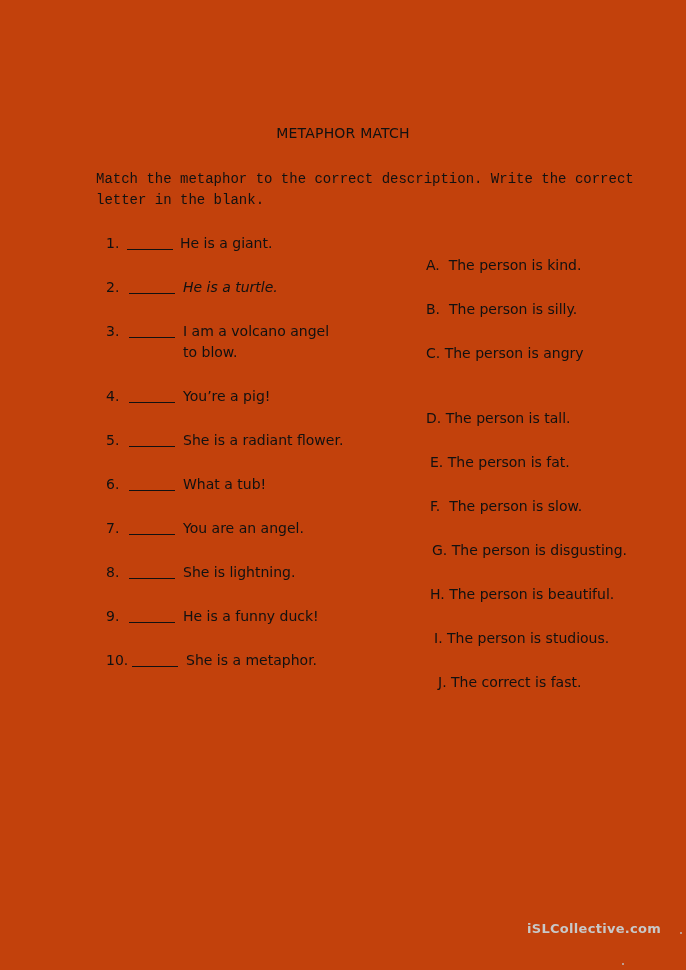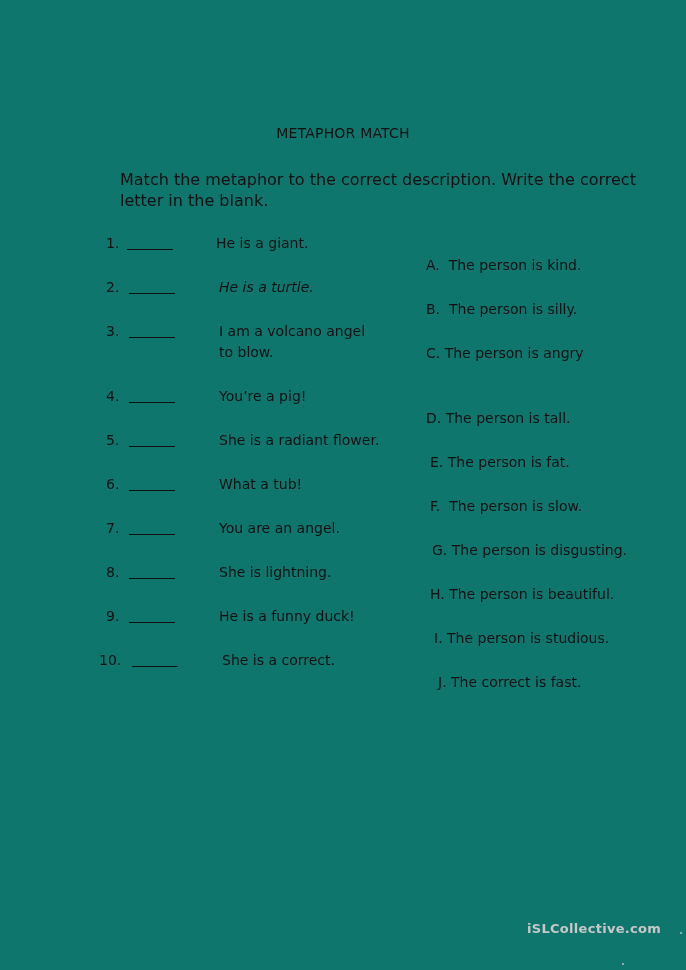--- a/index.html
+++ b/index.html
@@ -12,37 +12,38 @@
       height: 970px;
       position: relative;
       overflow: hidden;
       font-family: "DejaVu Sans", sans-serif;
       color: #111111;
     }
     .page {
       position: absolute;
       left: 0; top: 0;
       width: 686px; height: 970px;
-      background: #0f766e;
+      background: #c2410c;
     }
     .title {
       position: absolute;
       left: 0; width: 686px;
       top: 125px;
       text-align: center;
       font-size: 14px;
       letter-spacing: 0.2px;
     }
     .instructions {
       position: absolute;
-      left: 120px;
+      left: 96px;
       top: 169px;
       width: 560px;
-      font-size: 16px;
+      font-size: 14px;
       line-height: 21px;
+      font-family: Liberation Mono, monospace;
     }
     .row {
       position: absolute;
       left: 0;
       width: 686px;
       font-size: 14px;
       line-height: 21px;
     }
     .num {
       position: absolute;
@@ -50,21 +51,20 @@
     }
     .blank {
       position: absolute;
       width: 46px;
       height: 14px;
       border-bottom: 1.5px solid #111;
     }
     .stmt {
       position: absolute;
       white-space: nowrap;
-      margin-left: 36px;
     }
     .stmt .line2 {
       display: block;
     }
     .answer {
       position: absolute;
       white-space: nowrap;
       margin-top: 22px;
     }
     .answer .letter {
@@ -173,23 +173,23 @@
   <div class="row" style="top:606px;">
     <span class="num" style="left:106px;">9.</span>
     <span class="blank" style="left:129px;top:2px;"></span>
     <span class="stmt" style="left:183px;">He is a funny duck!</span>
     <span class="answer" style="left:434px;">
       <span class="letter">I.</span>&nbsp;<span>The person is studious.</span>
     </span>
   </div>
 
   <div class="row" style="top:650px;">
-    <span class="num" style="left:99px;">10.</span>
+    <span class="num" style="left:106px;">10.</span>
     <span class="blank" style="left:132px;top:2px;"></span>
-    <span class="stmt" style="left:186px;">She is a correct.</span>
+    <span class="stmt" style="left:186px;">She is a metaphor.</span>
     <span class="answer" style="left:438px;">
       <span class="letter">J.</span>&nbsp;<span>The correct is fast.</span>
     </span>
   </div>
 
   <div class="watermark">iSLCollective.com</div>
   <span class="dot" style="left:680px;top:932px;"></span>
   <span class="dot" style="left:622px;top:963px;"></span>
 </div>
 

